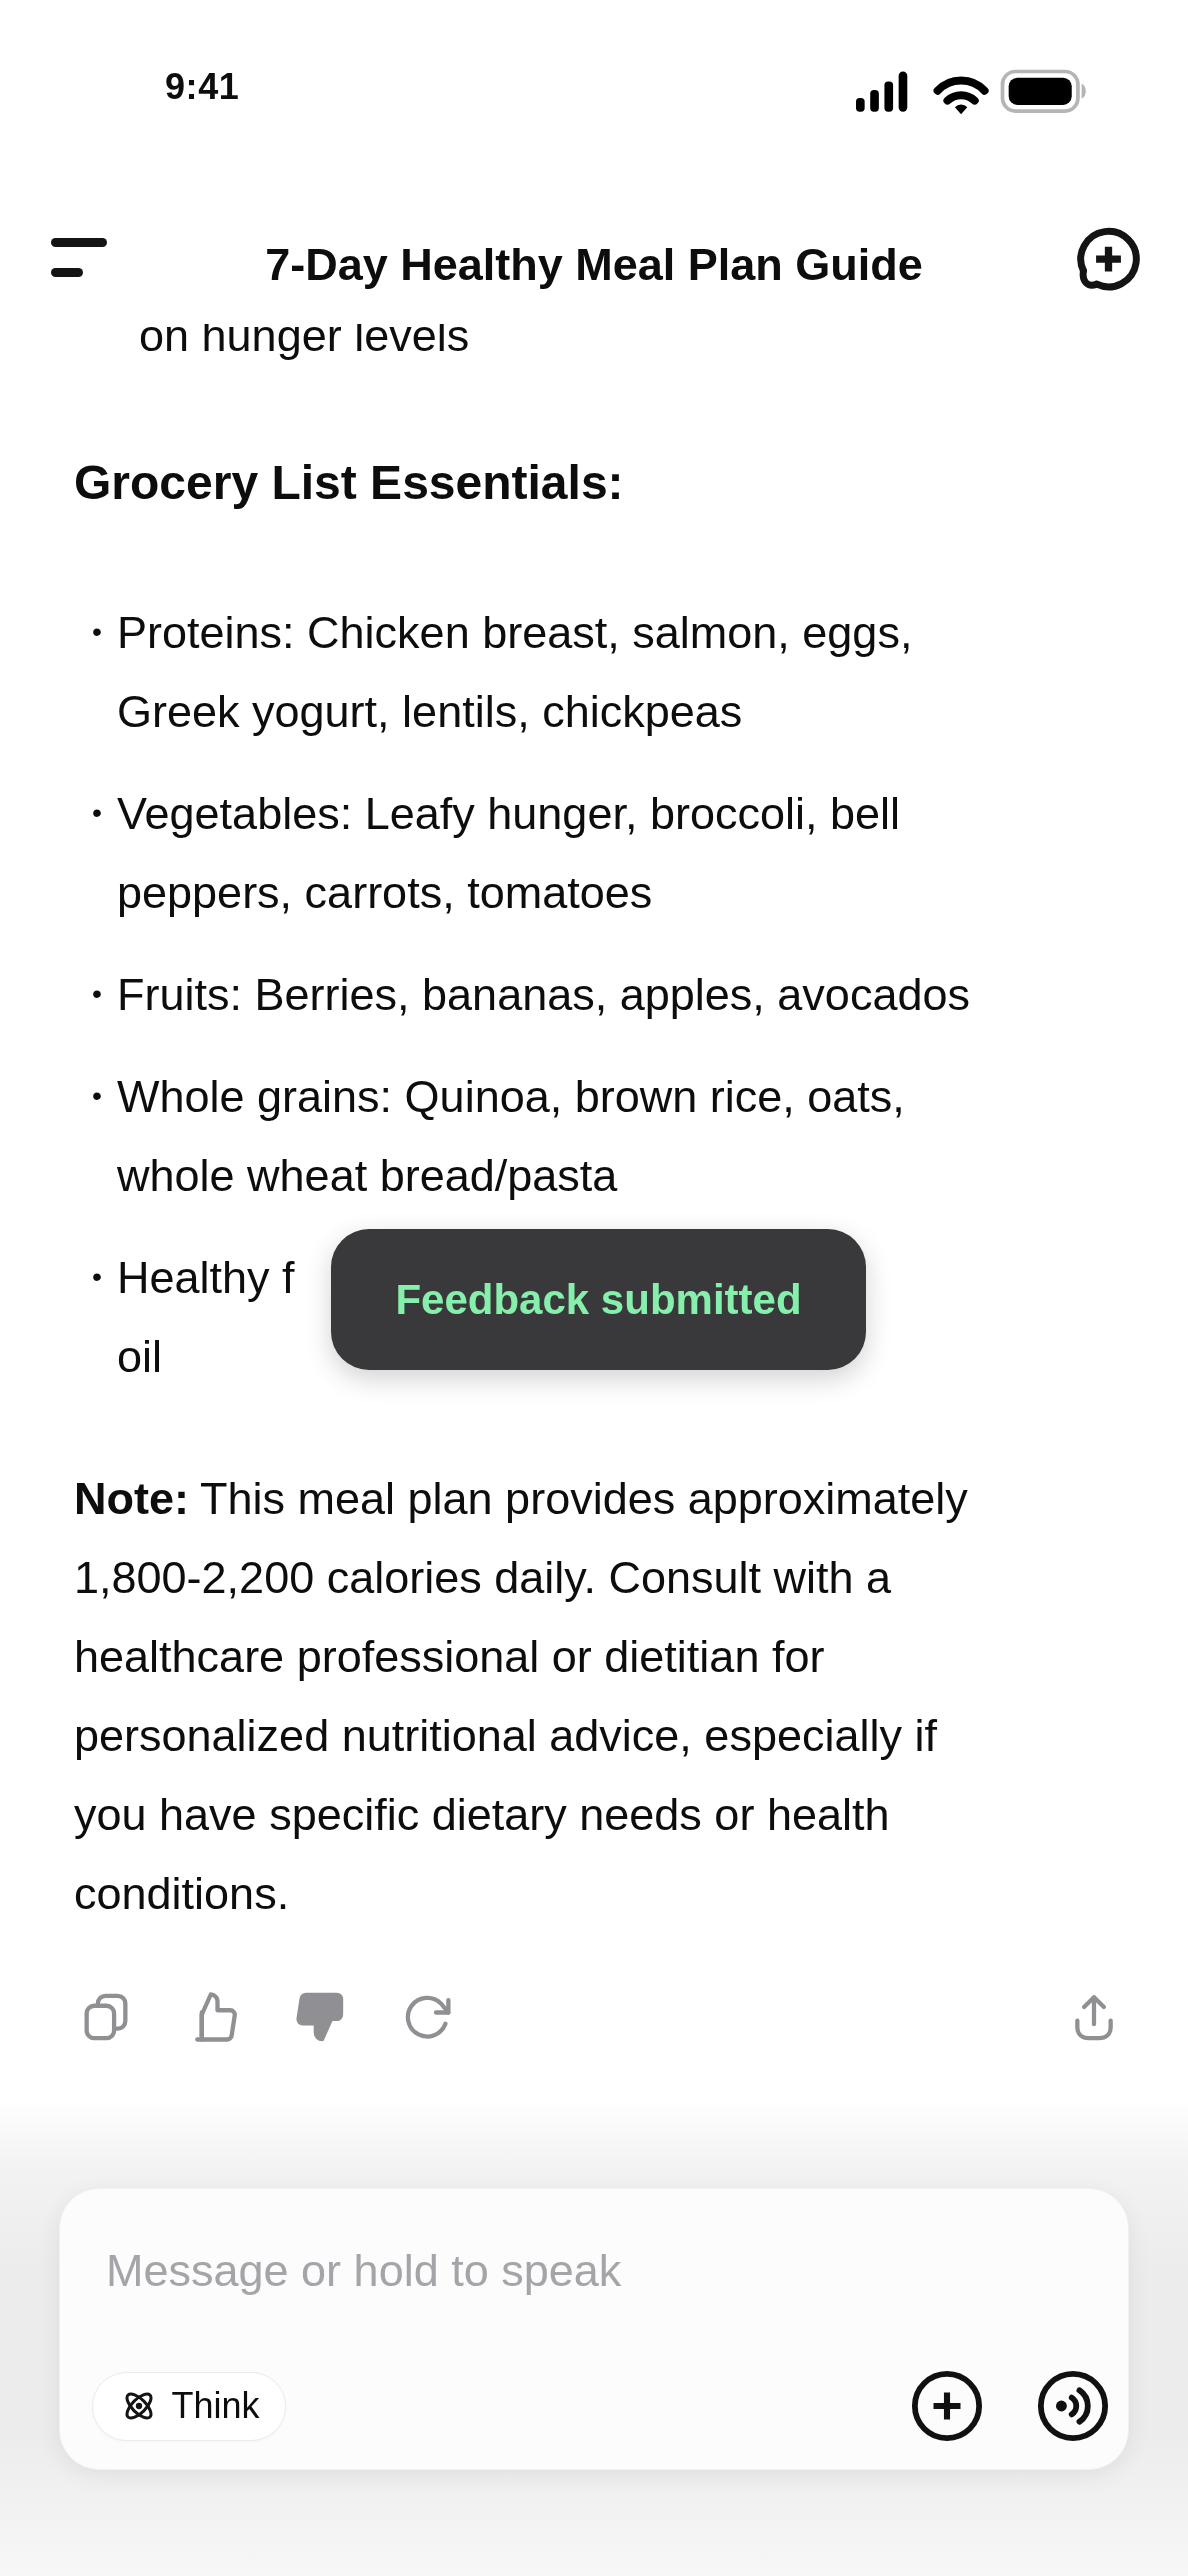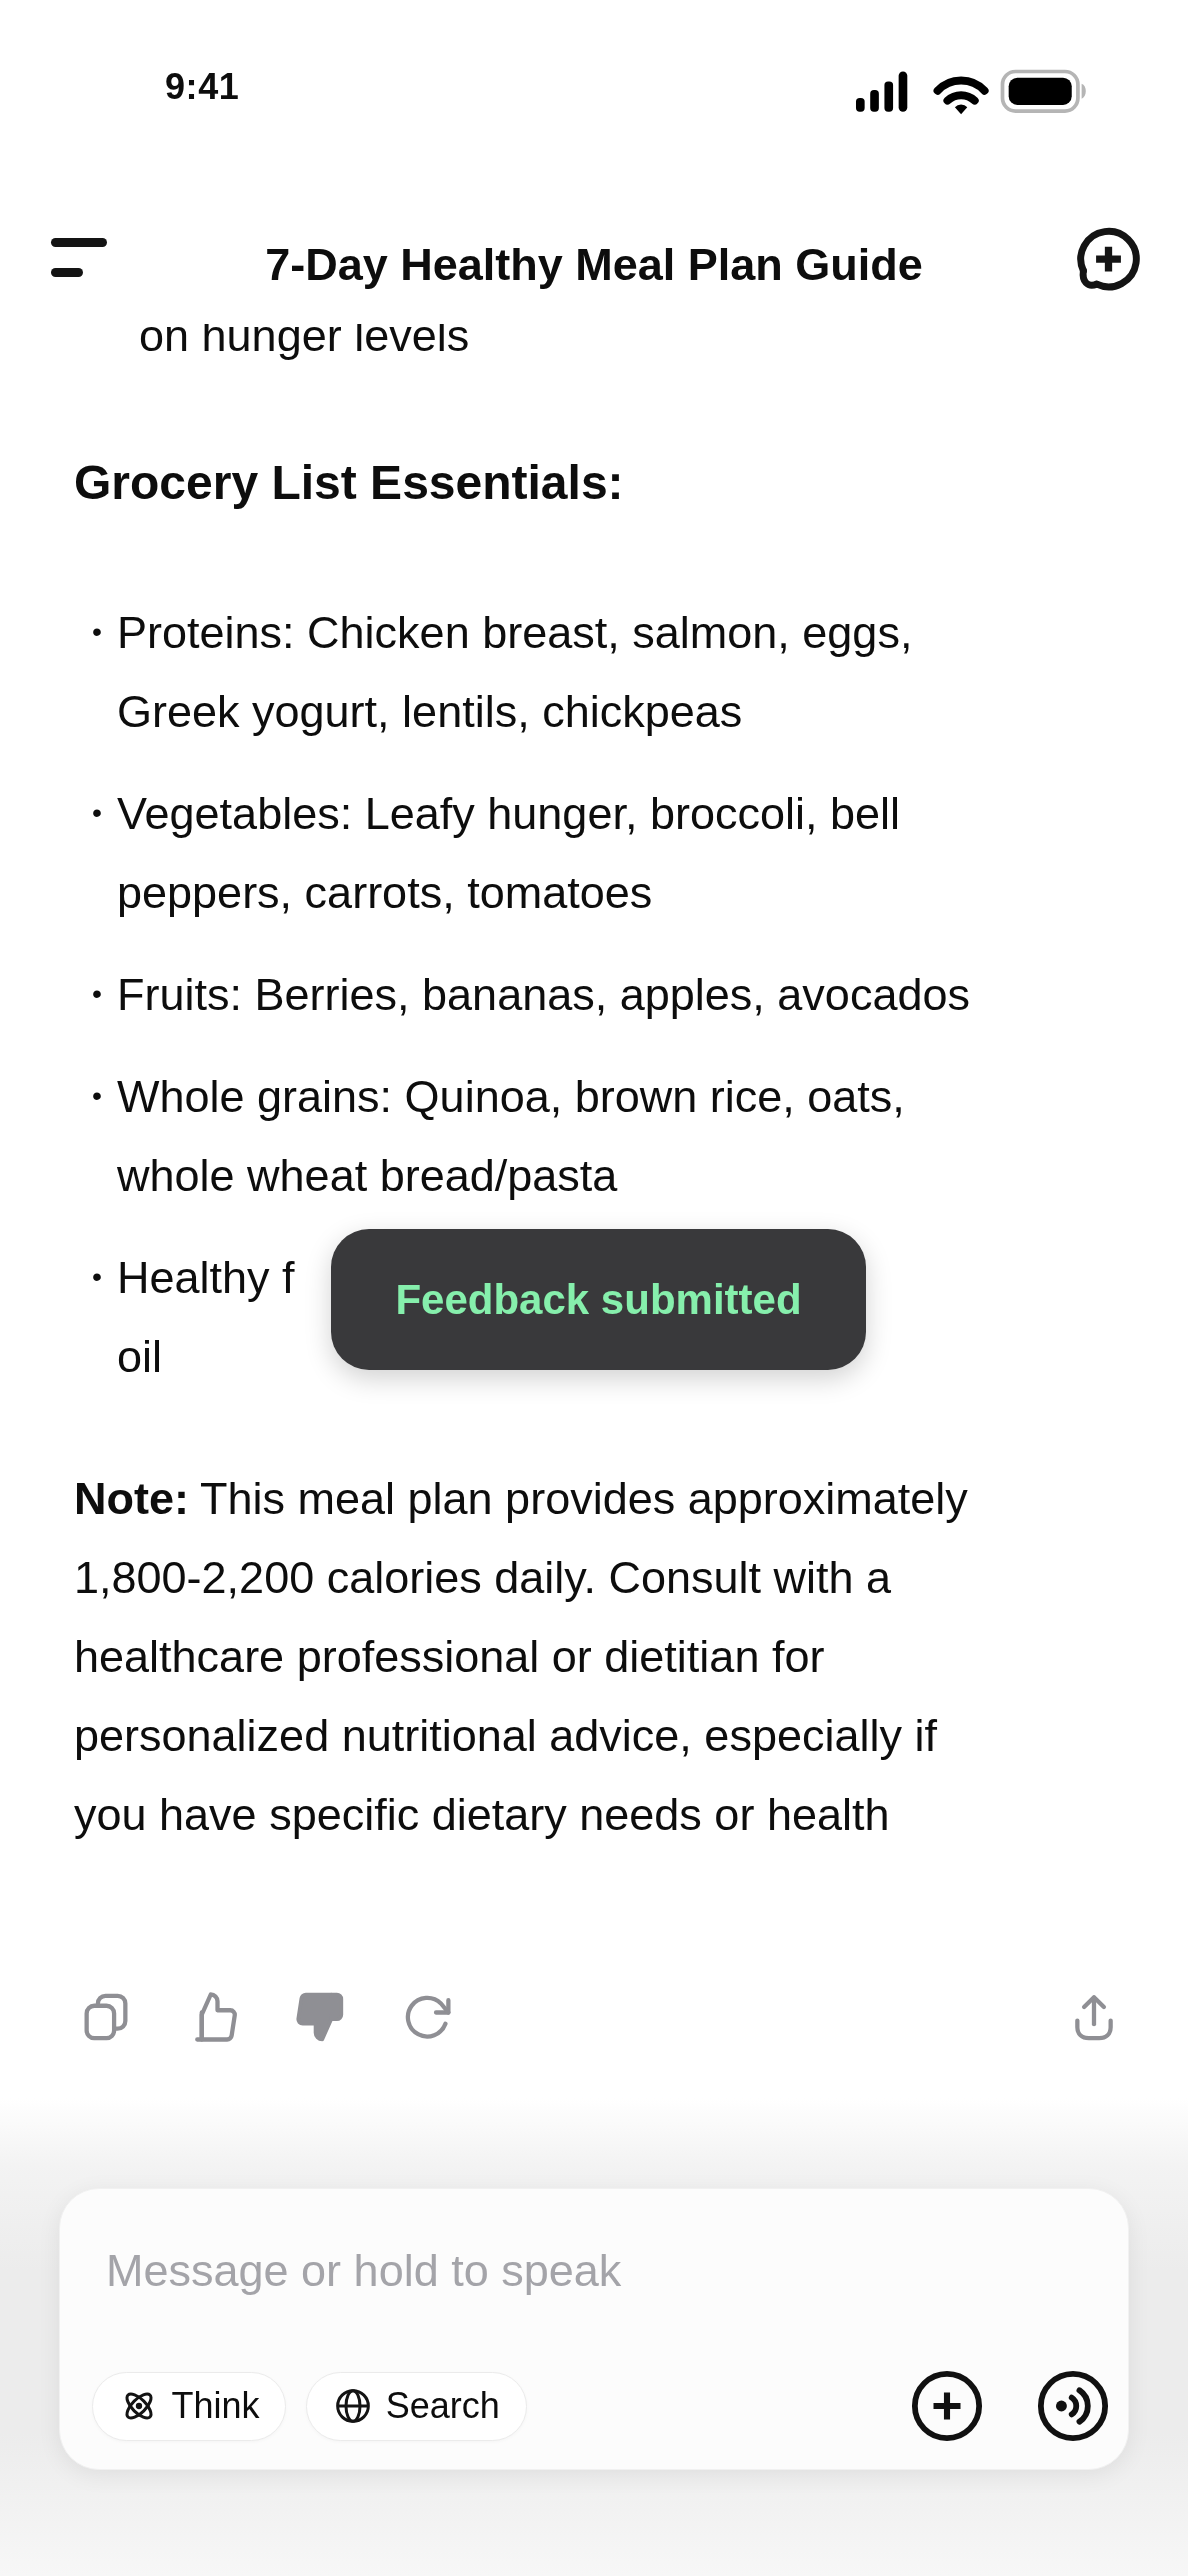--- a/index.html
+++ b/index.html
@@ -144,20 +144,21 @@
 </div>
 
 <div class="note">
   <div class="note-line">
     <span class="note-label">Note:</span><span>This meal plan provides approximately</span>
   </div>
   <div class="note-line">1,800-2,200 calories daily. Consult with a</div>
   <div class="note-line">healthcare professional or dietitian for</div>
   <div class="note-line">personalized nutritional advice, especially if</div>
   <div class="note-line">you have specific dietary needs or health</div>
+  <div class="note-line">conditions.</div>
 </div>
 
 <div class="toast">
   <span>Feedback submitted</span>
 </div>
 
 <div class="actions-row">
   <div class="actions-left">
     <div class="action-btn">
       <svg width="54" height="54" viewBox="0 0 24 24">
@@ -199,28 +200,20 @@
     <input class="composer-input" type="text" value="" placeholder="Message or hold to speak" style="">
     <div class="composer-bottom">
       <div class="pill">
         <svg width="40" height="40" viewBox="0 0 24 24" fill="none" stroke="#141414" stroke-width="1.8">
           <ellipse cx="12" cy="12" rx="9.3" ry="4.1" transform="rotate(-45 12 12)"></ellipse>
           <ellipse cx="12" cy="12" rx="9.3" ry="4.1" transform="rotate(45 12 12)"></ellipse>
           <circle cx="12" cy="12" r="1.9" fill="#141414" stroke="none"></circle>
         </svg>
         <span>Think</span>
       </div>
-      <div class="pill">
-        <svg width="40" height="40" viewBox="0 0 24 24" fill="none" stroke="#141414" stroke-width="1.8">
-          <circle cx="12" cy="12" r="9.2"></circle>
-          <ellipse cx="12" cy="12" rx="4.2" ry="9.2"></ellipse>
-          <path d="M2.9 12h18.2"></path>
-        </svg>
-        <span>Search</span>
-      </div>
       <div class="composer-spacer"></div>
       <div class="circle-btn">
         <svg width="72" height="72" viewBox="0 0 112 112">
           <circle cx="56" cy="56" r="50" fill="none" stroke="#111111" stroke-width="9"></circle>
           <path d="M56 35 V77 M35 56 H77" stroke="#111111" stroke-width="9.5" fill="none"></path>
         </svg>
       </div>
       <div class="circle-btn">
         <svg width="72" height="72" viewBox="0 0 112 112">
           <circle cx="56" cy="56" r="50" fill="none" stroke="#111111" stroke-width="9"></circle>

